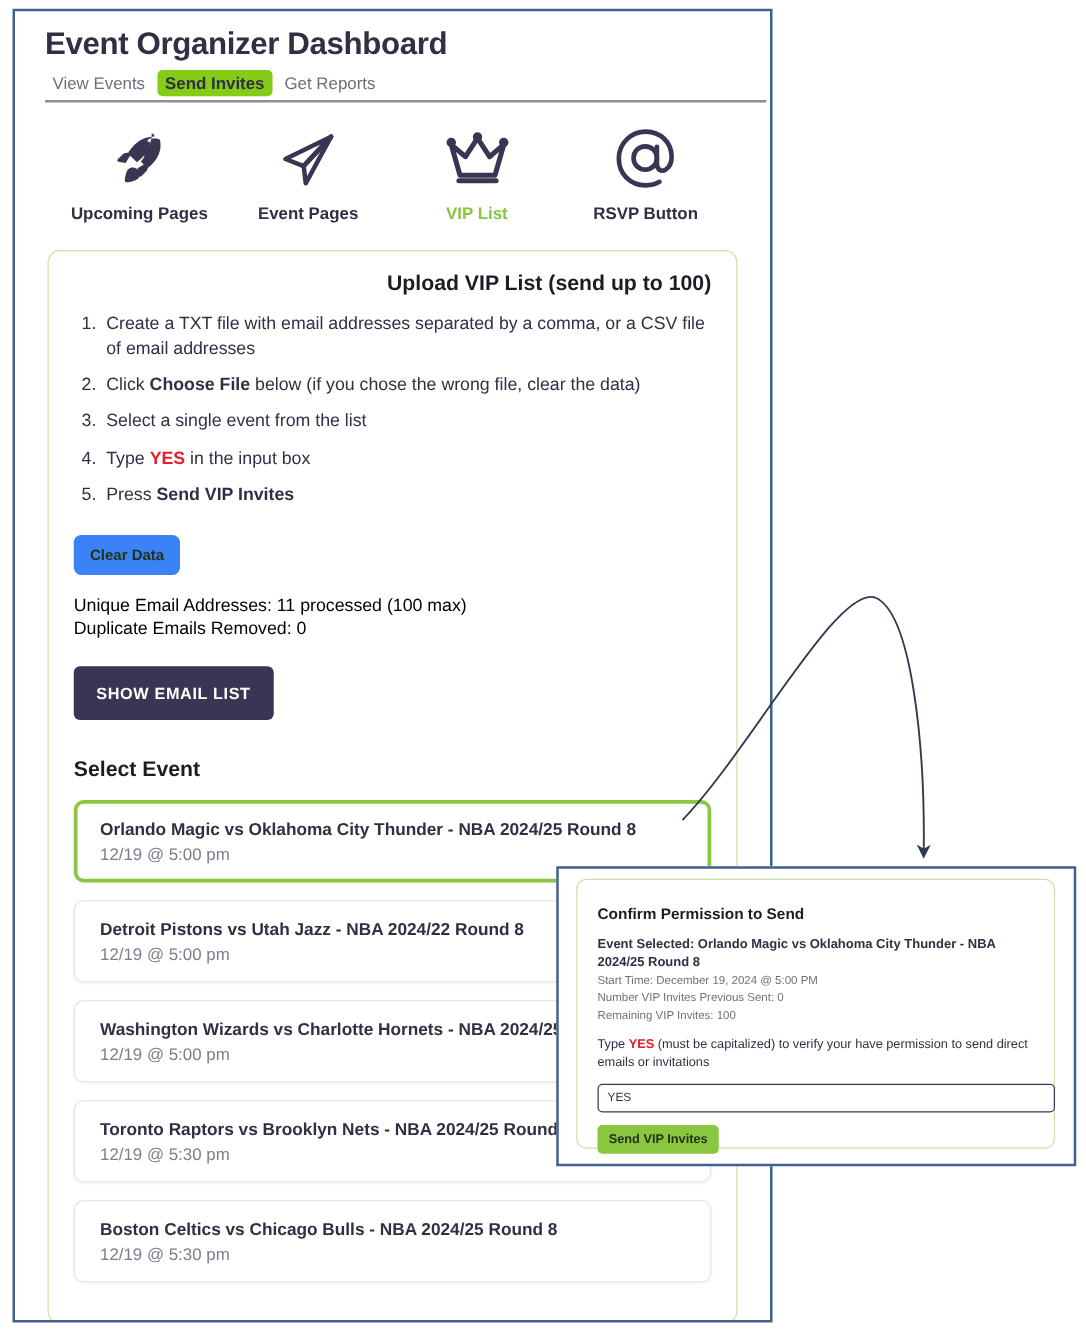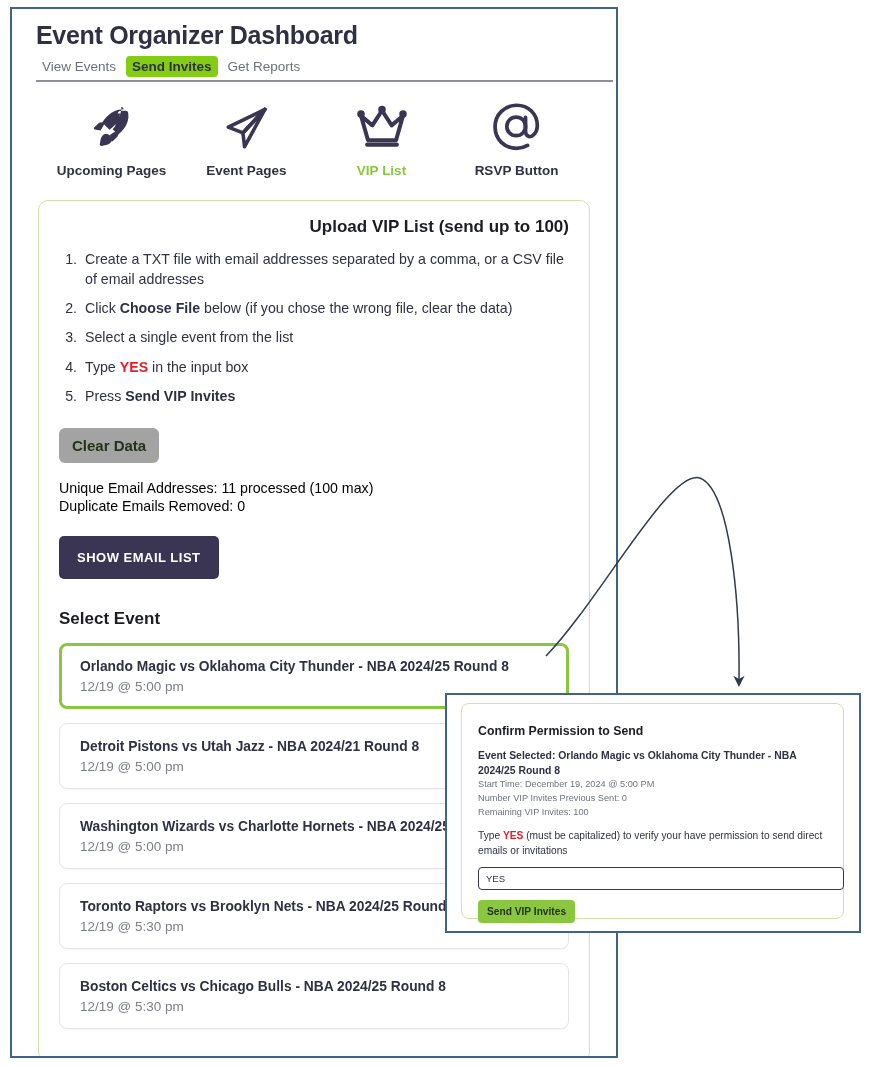--- a/index.html
+++ b/index.html
@@ -102,23 +102,23 @@
     color:#2f3044;
   }
   ol#steps li{margin-bottom:9px;padding-left:4px;}
   ol#steps li:last-child{margin-bottom:0;}
   .b{font-weight:bold;}
   .yes{color:#e0202b;font-weight:bold;}
 
   #clear-data-button{
     margin-top:22px;
     display:inline-block;
-    background:#a3a3a3;
+    background:#3b82f6;
     color:#22331a;
-    font-size:15px;
+    font-size:12px;
     font-weight:bold;
     border:none;
     border-radius:6px;
     padding:9px 13px;
     cursor:pointer;
     font-family:inherit;
   }
 
   .stat-line{
     font-size:14.2px;
@@ -349,21 +349,21 @@
       <button id="show-email-list-button">SHOW EMAIL LIST</button>
 
       <div id="select-event-title">Select Event</div>
 
       <div id="event-list">
           <div class="event-card selected">
             <div class="event-name">Orlando Magic vs Oklahoma City Thunder - NBA 2024/25 Round 8</div>
             <div class="event-time">12/19 @ 5:00 pm</div>
           </div>
           <div class="event-card">
-            <div class="event-name">Detroit Pistons vs Utah Jazz - NBA 2024/21 Round 8</div>
+            <div class="event-name">Detroit Pistons vs Utah Jazz - NBA 2024/22 Round 8</div>
             <div class="event-time">12/19 @ 5:00 pm</div>
           </div>
           <div class="event-card">
             <div class="event-name">Washington Wizards vs Charlotte Hornets - NBA 2024/25 Round 8</div>
             <div class="event-time">12/19 @ 5:00 pm</div>
           </div>
           <div class="event-card">
             <div class="event-name">Toronto Raptors vs Brooklyn Nets - NBA 2024/25 Round 8</div>
             <div class="event-time">12/19 @ 5:30 pm</div>
           </div>

